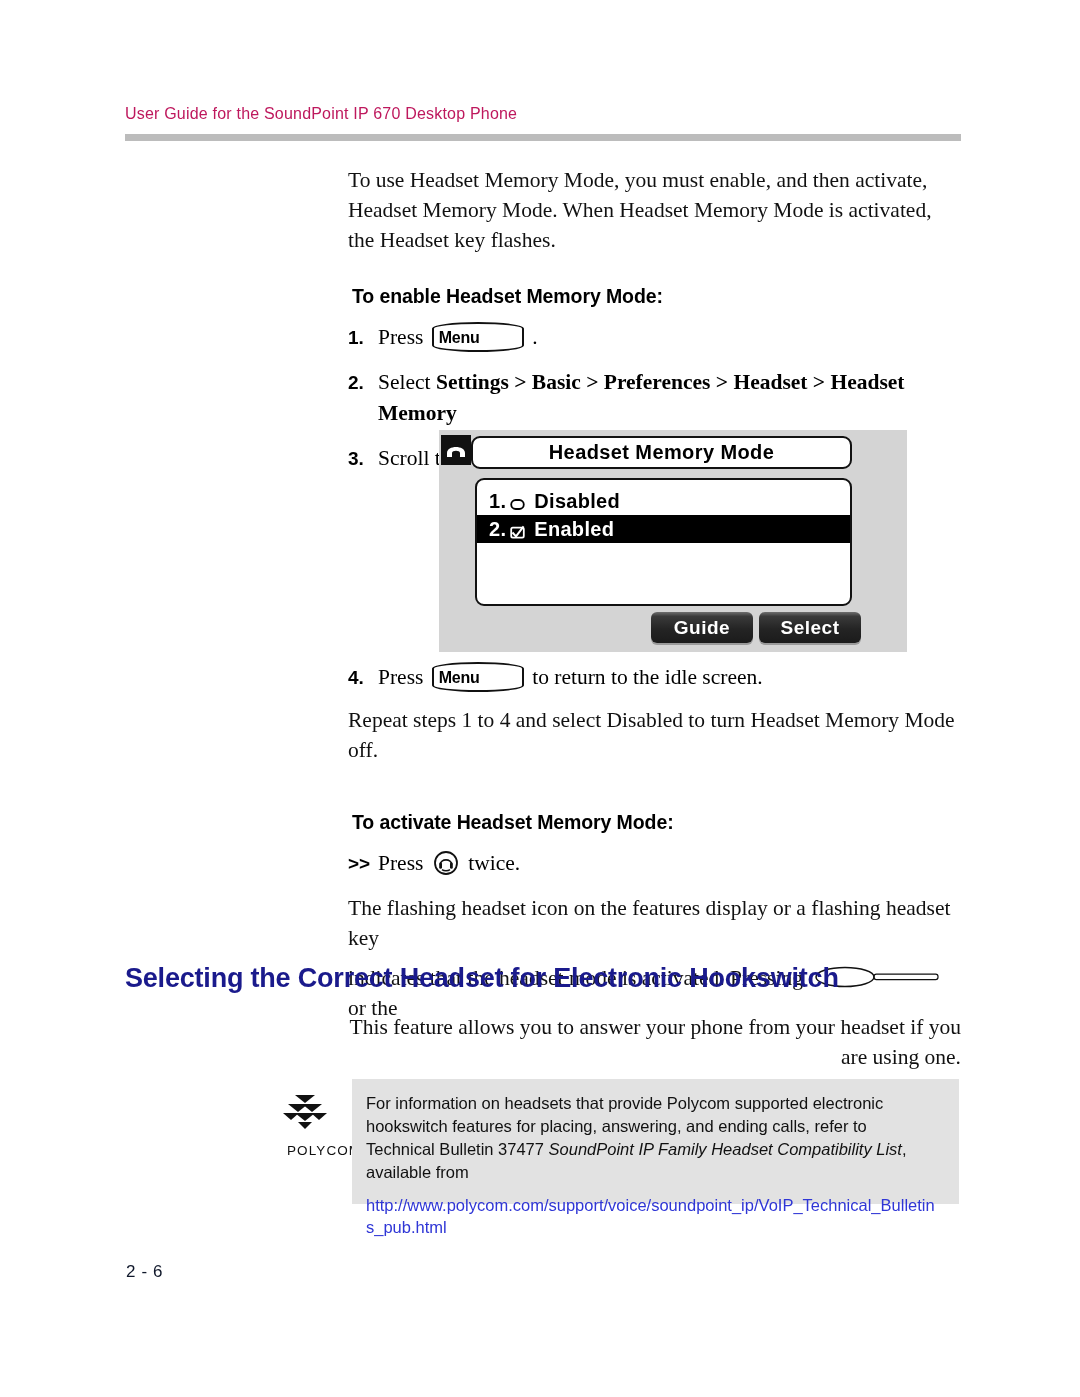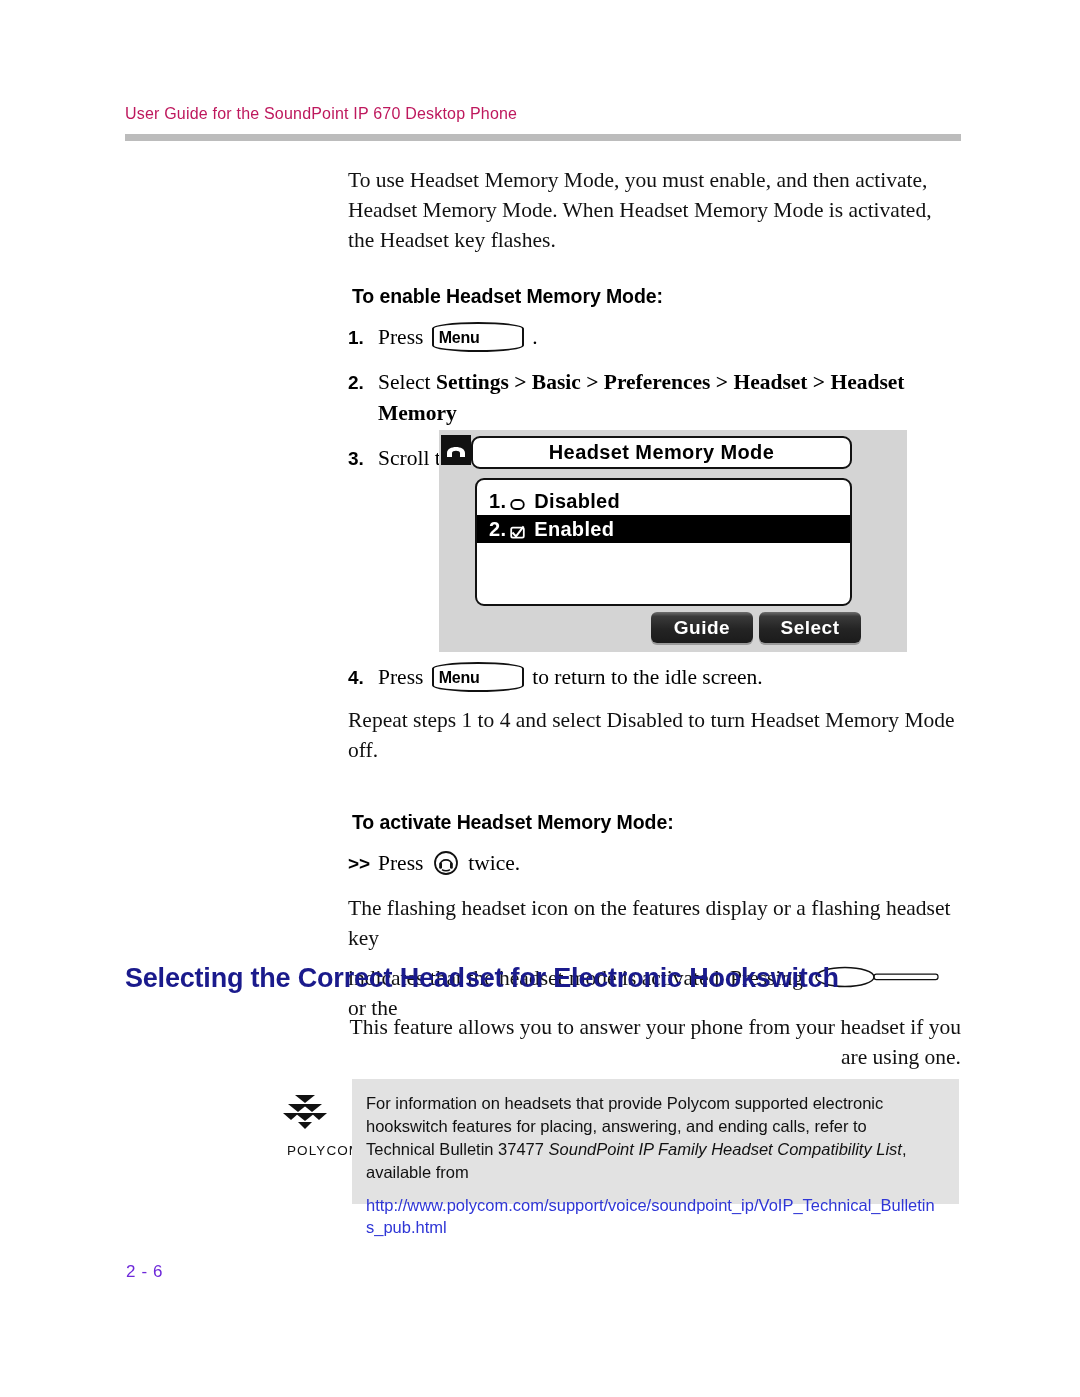--- a/index.html
+++ b/index.html
@@ -292,21 +292,21 @@
   }
 
   
   .footer-page {
     position: absolute;
     left: 126px;
     top: 1262px;
     font-family: "Liberation Sans", sans-serif;
     font-size: 17px;
     letter-spacing: 0.6px;
-    color: #6d28d9;
+    color: #0f172a;
   }
 </style>
 </head>
 <body>
 
 <div class="page-header">
   <div class="header-text">User Guide for the SoundPoint IP 670 Desktop Phone</div>
   <div class="header-rule"></div>
 </div>
 

